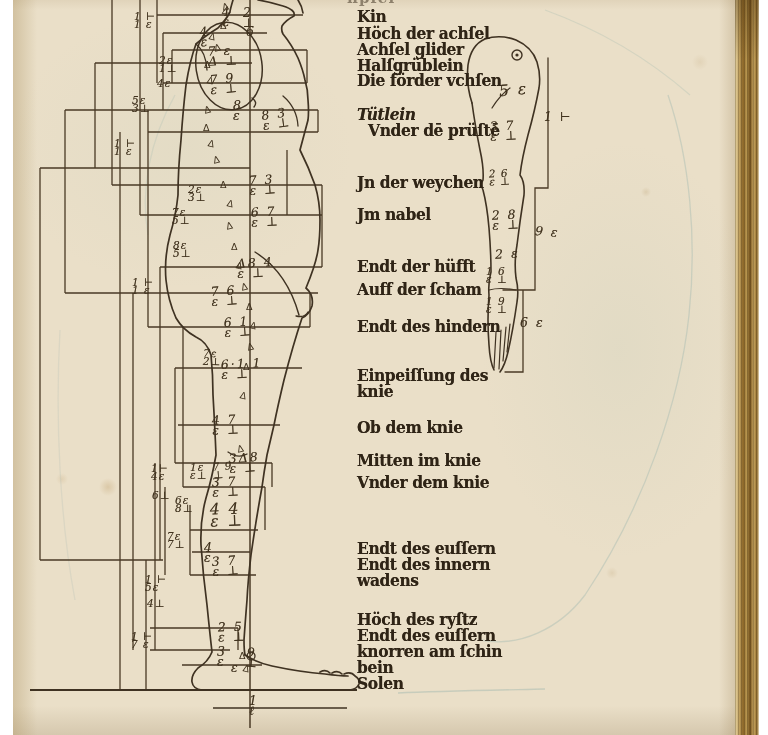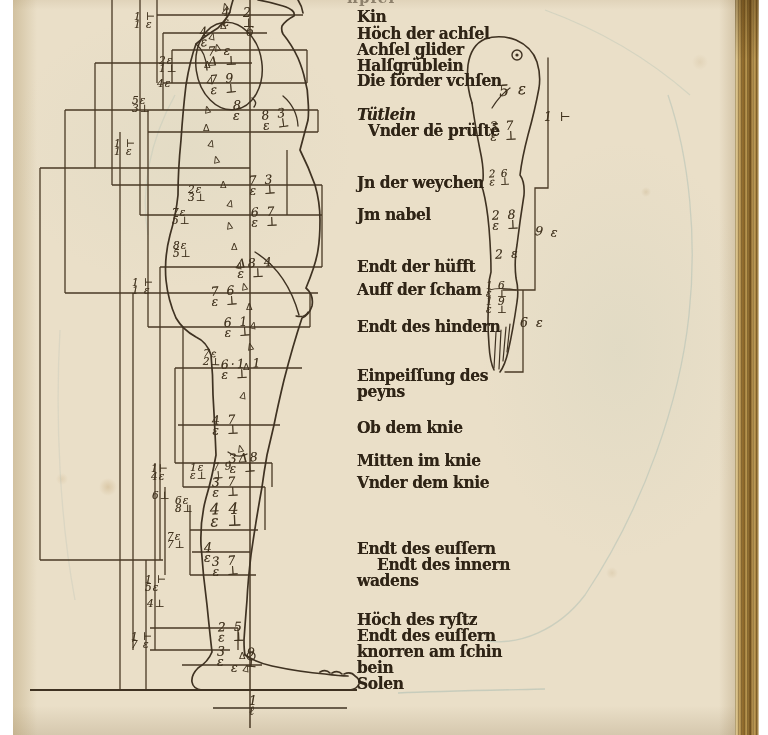--- a/index.html
+++ b/index.html
@@ -156,26 +156,26 @@
       <div class="flabel" style="left: 357px; top: 57px;">Halſgrüblein</div>
       <div class="flabel" style="left: 357px; top: 72px;">Die förder vchſen</div>
       <div class="flabel" style="left: 357px; top: 106px; font-style: italic;">Tütlein</div>
       <div class="flabel" style="left: 368px; top: 122px;">Vnder dē prüſtē</div>
       <div class="flabel" style="left: 357px; top: 174px;">Jn der weychen</div>
       <div class="flabel" style="left: 357px; top: 206px;">Jm nabel</div>
       <div class="flabel" style="left: 357px; top: 258px;">Endt der hüfft</div>
       <div class="flabel" style="left: 357px; top: 281px;">Auff der ſcham</div>
       <div class="flabel" style="left: 357px; top: 318px;">Endt des hindern</div>
       <div class="flabel" style="left: 357px; top: 367px;">Einpeiſſung des</div>
-      <div class="flabel" style="left: 357px; top: 383px;">peyns</div>
+      <div class="flabel" style="left: 357px; top: 383px;">knie</div>
       <div class="flabel" style="left: 357px; top: 419px;">Ob dem knie</div>
       <div class="flabel" style="left: 357px; top: 452px;">Mitten im knie</div>
       <div class="flabel" style="left: 357px; top: 474px;">Vnder dem knie</div>
       <div class="flabel" style="left: 357px; top: 540px;">Endt des euſſern</div>
-      <div class="flabel" style="left: 377px; top: 556px;">Endt des innern</div>
+      <div class="flabel" style="left: 357px; top: 556px;">Endt des innern</div>
       <div class="flabel" style="left: 357px; top: 572px;">wadens</div>
       <div class="flabel" style="left: 357px; top: 611px;">Höch des ryſtz</div>
       <div class="flabel" style="left: 357px; top: 627px;">Endt des euſſern</div>
       <div class="flabel" style="left: 357px; top: 643px;">knorren am ſchin</div>
       <div class="flabel" style="left: 357px; top: 659px;">bein</div>
       <div class="flabel" style="left: 357px; top: 675px;">Solen</div>
     </div>
 
   <div id="annotation-layer">
       <div class="ann" style="left: 222px; top: 7px; transform: rotate(-4deg);"><span class="tt">4</span><span class="bb">ε</span></div>
@@ -222,21 +222,21 @@
       <div class="ann sm" style="left: 145px; top: 575px;"><span class="tt">1 ⊢</span><span class="bb">5ε</span></div>
       <div class="ann sm" style="left: 147px; top: 599px;"><span class="tt">4⊥</span></div>
       <div class="ann sm" style="left: 131px; top: 632px;"><span class="tt">1 ⊢</span><span class="bb">7 ε</span></div>
       <div class="ann big" style="left: 499px; top: 84px; transform: rotate(-5deg);"><span class="tt">5 ε</span></div>
       <div class="ann" style="left: 544px; top: 112px;"><span class="tt">1 ⊢</span></div>
       <div class="ann" style="left: 490px; top: 121px; transform: rotate(-3deg);"><span class="tt">3 7</span><span class="bb">ε ⊥</span></div>
       <div class="ann sm" style="left: 489px; top: 169px; transform: rotate(-3deg);"><span class="tt">2 6</span><span class="bb">ε ⊥</span></div>
       <div class="ann" style="left: 492px; top: 210px; transform: rotate(-3deg);"><span class="tt">2 8</span><span class="bb">ε ⊥</span></div>
       <div class="ann" style="left: 535px; top: 227px; transform: rotate(5deg);"><span class="tt">9 ε</span></div>
       <div class="ann" style="left: 495px; top: 249px; transform: rotate(-3deg);"><span class="tt">2 ε</span></div>
-      <div class="ann sm" style="left: 486px; top: 281px;"><span class="tt">1 6</span><span class="bb">ε ⊥</span></div>
+      <div class="ann sm" style="left: 486px; top: 267px;"><span class="tt">1 6</span><span class="bb">ε ⊥</span></div>
       <div class="ann sm" style="left: 486px; top: 297px;"><span class="tt">1 9</span><span class="bb">ε ⊥</span></div>
       <div class="ann" style="left: 520px; top: 318px;"><span class="tt">6 ε</span></div>
       <span class="delta" style="left: 222px; top: 2px; transform: rotate(-14deg);">Δ</span>
       <span class="delta" style="left: 220px; top: 21px; transform: rotate(0deg);">Δ</span>
       <span class="delta" style="left: 209px; top: 32px; transform: rotate(14deg);">Δ</span>
       <span class="delta" style="left: 214px; top: 43px; transform: rotate(-14deg);">Δ</span>
       <span class="delta" style="left: 204px; top: 60px; transform: rotate(0deg);">Δ</span>
       <span class="delta" style="left: 207px; top: 76px; transform: rotate(14deg);">Δ</span>
       <span class="delta" style="left: 204px; top: 105px; transform: rotate(-14deg);">Δ</span>
       <span class="delta" style="left: 203px; top: 123px; transform: rotate(0deg);">Δ</span>

